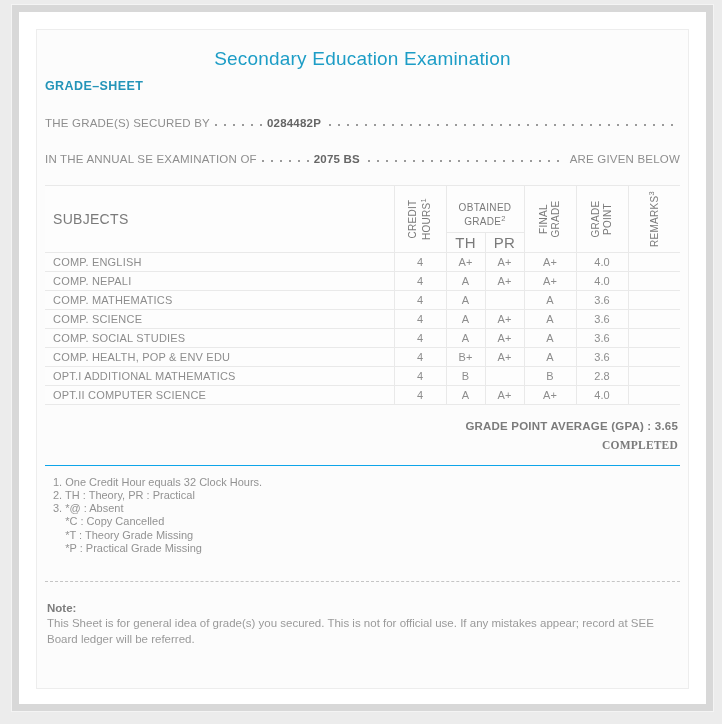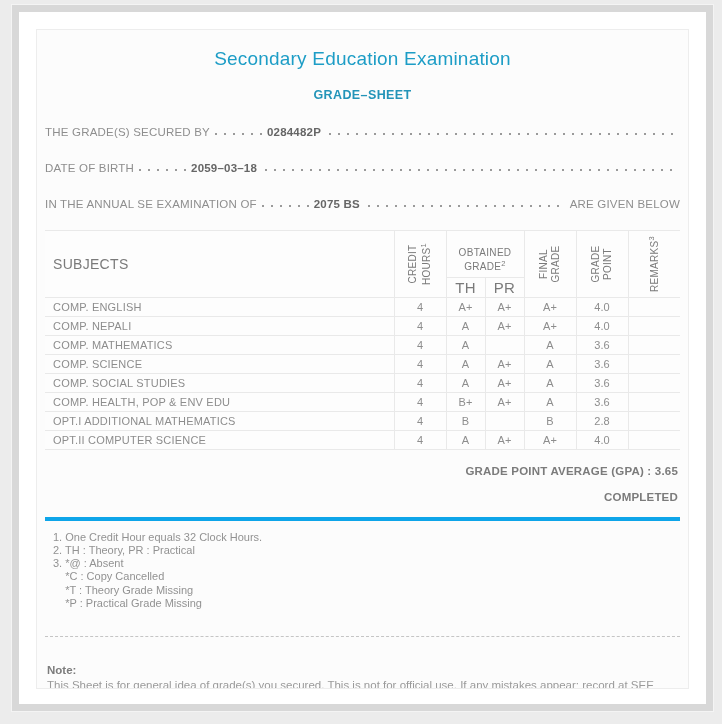--- a/index.html
+++ b/index.html
@@ -26,25 +26,25 @@
     overflow: hidden;
   }
   .title {
     text-align: center;
     font-size: 19px;
     font-weight: normal;
     color: #1d9dc6;
     letter-spacing: 0.2px;
   }
   .subtitle {
-    text-align: center;
+    text-align: left;
     font-size: 12.5px;
     font-weight: bold;
     color: #2394b8;
-    margin-top: 18px;
+    margin-top: 9px;
     letter-spacing: 0.4px;
   }
   .info-line {
     display: flex;
     align-items: flex-start;
     margin-top: 24px;
     font-size: 11.5px;
     color: #8e8e8e;
     letter-spacing: 0.2px;
   }
@@ -102,41 +102,41 @@
   .grades th.sub { height: 20px; font-size: 15px; }
   .grades td { height: 19px; text-align: center; padding: 2px 4px; }
   .grades td.subject { text-align: left; padding-left: 8px; letter-spacing: 0.2px; }
   sup { font-size: 7.5px; }
 
   .summary {
     text-align: right;
     font-size: 11.5px;
     font-weight: bold;
     color: #7b7b7b;
-    border-bottom: 4px solid #0ea5e9;
+    border-bottom: 1px solid #0ea5e9;
     padding: 15px 2px 14px 0;
     letter-spacing: 0.2px;
   }
-  .summary .status { margin-top: 14px; }
+  .summary .status { margin-top: 7px; font-family: Liberation Serif, serif; }
 
   .footnotes {
     padding: 10px 0 0 8px;
     font-size: 11px;
     color: #929292;
     line-height: 1.2;
   }
   .footnotes .fn-line { white-space: pre; }
 
   .dashed-divider {
     margin-top: 26px;
     border-top: 1px dashed #c5c5c5;
     height: 0;
   }
   .note {
-    margin-top: 26px;
+    margin-top: 19px;
     padding: 0 2px;
     font-size: 11.5px;
     color: #9a9a9a;
     line-height: 1.35;
   }
   .note .note-label { font-weight: bold; color: #7c7c7c; display: block; }
 </style>
 </head>
 <body>
 
@@ -146,26 +146,20 @@
     <div class="title">Secondary Education Examination</div>
     <div class="subtitle">GRADE–SHEET</div>
 
     <div class="info-line">
       <span>THE GRADE(S) SECURED BY</span>
       <span class="dots dots-short"></span>
       <span class="value">0284482P</span>
       <span class="dots dots-fill"></span>
     </div>
 
-    <div class="info-line">
-      <span>DATE OF BIRTH</span>
-      <span class="dots dots-short"></span>
-      <span class="value">2059–03–18</span>
-      <span class="dots dots-fill"></span>
-    </div>
 
     <div class="info-line">
       <span>IN THE ANNUAL SE EXAMINATION OF</span>
       <span class="dots dots-short"></span>
       <span class="value">2075 BS</span>
       <span class="dots dots-fill"></span>
       <span class="suffix">ARE GIVEN BELOW</span>
     </div>
 
     <table class="grades">

